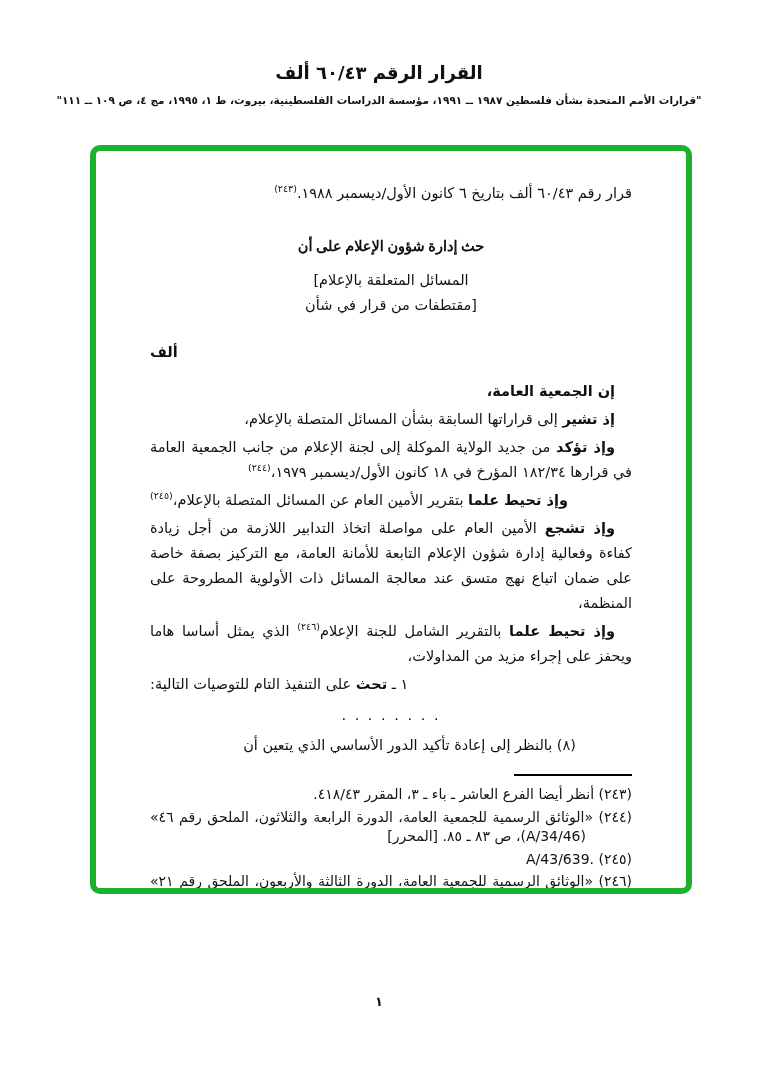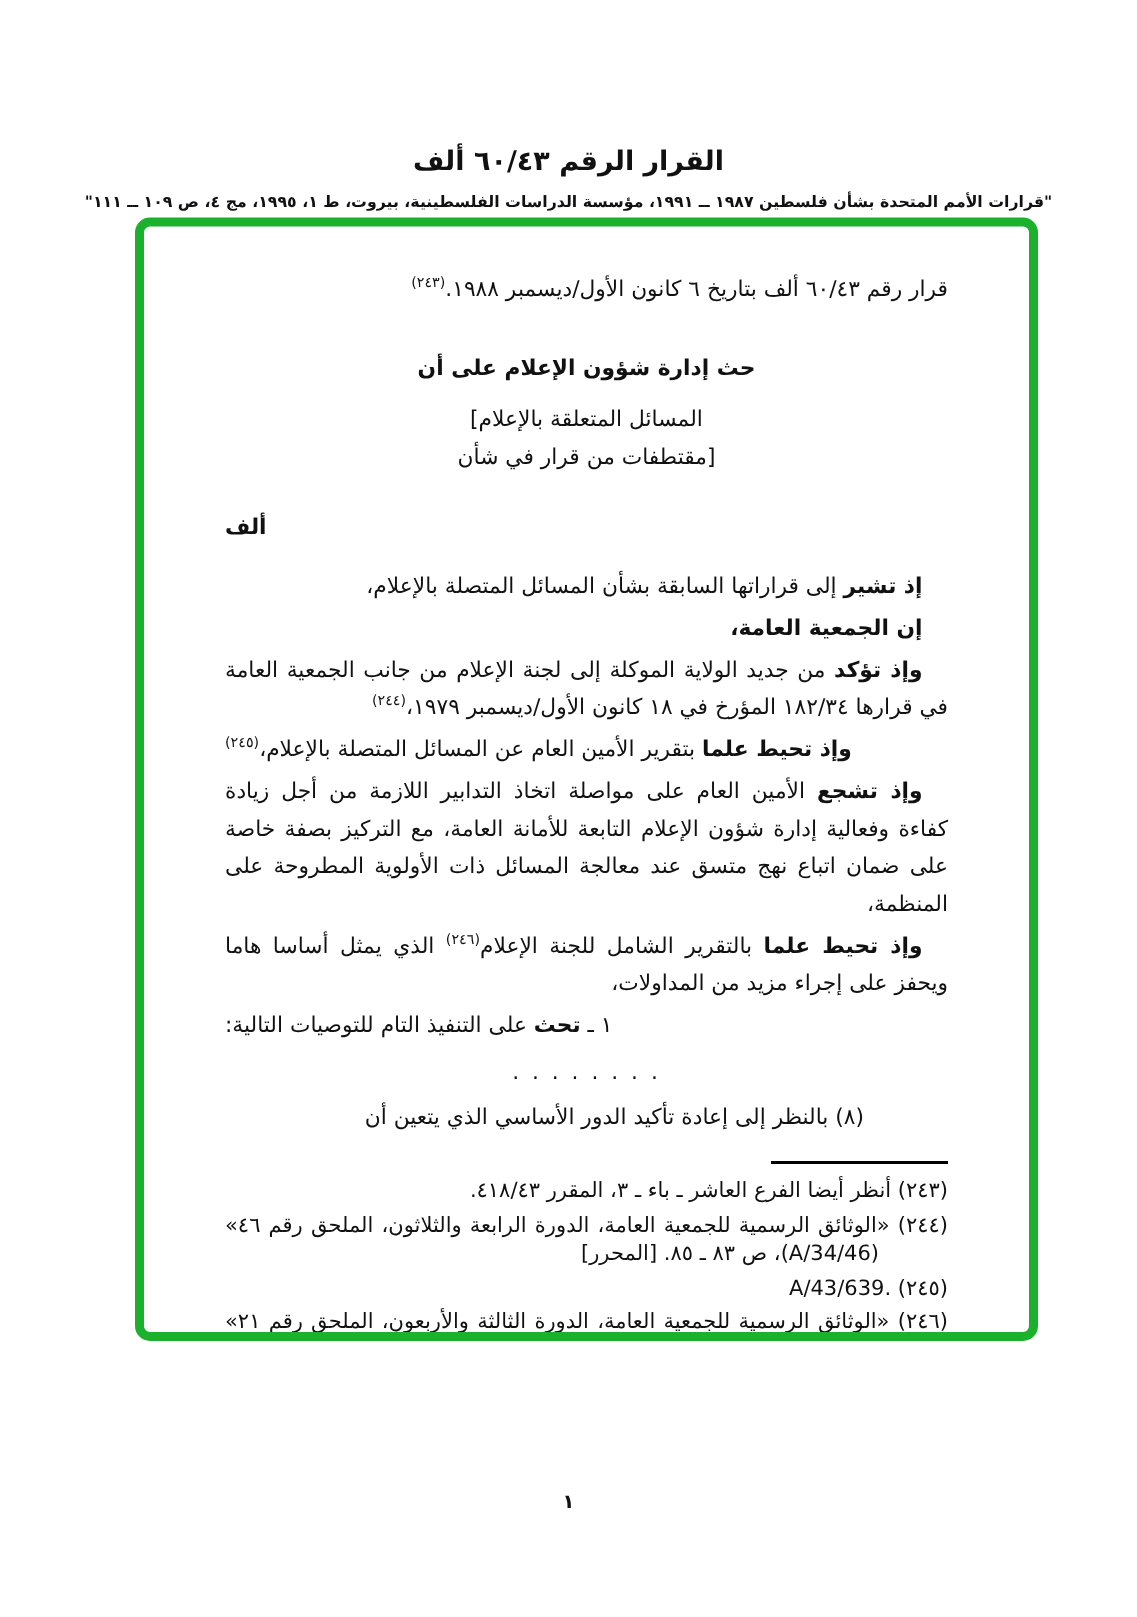--- a/index.html
+++ b/index.html
@@ -6,21 +6,21 @@
   body {
     width: 758px; height: 1078px;
     font-family: "DejaVu Sans", sans-serif;
     color: #111111;
     direction: rtl;
     overflow: hidden;
   }
   .page { position: relative; width: 758px; height: 1078px; }
 
   .res-title {
-    margin: 0; padding-top: 97px;
+    margin: 0; padding-top: 62px;
     text-align: center;
     font-size: 18px; font-weight: bold;
   }
   .source-citation {
     margin-top: 11px;
     text-align: center;
     font-size: 10.5px; font-weight: bold;
     white-space: nowrap;
   }
 
@@ -41,21 +41,21 @@
     margin: 6px 0 14px 0;
     text-align: justify;
     text-align-last: right;
   }
   sup.ref {
     font-size: 9.5px;
     line-height: 0;
     vertical-align: 6px;
   }
 
-  .subject { margin-top: 28px; text-align: center; font-weight: bold; }
+  .subject { margin-top: 28px; text-align: center; font-weight: bold; font-family: Liberation Serif, serif; }
   .excerpt { margin-top: 9px; text-align: center; }
   .alef { margin: 22px 0 14px 0; text-align: left; font-weight: bold; }
 
   p.body-par {
     margin: 0 0 3px 0;
     text-align: justify;
     text-indent: 17px;
   }
   p.last-left { text-align-last: left; }
   .b { font-weight: bold; }
@@ -113,23 +113,23 @@
       <div>حث إدارة شؤون الإعلام على أن</div>
     </div>
 
     <div class="excerpt">
       <div>المسائل المتعلقة بالإعلام]</div>
       <div>[مقتطفات من قرار في شأن</div>
     </div>
 
     <div class="alef">ألف</div>
 
+    <p class="body-par"><span class="b">إن الجمعية العامة،</span></p>
+
     <p class="body-par"><span class="b">إذ تشير</span><span> إلى قراراتها السابقة بشأن المسائل المتصلة بالإعلام،</span></p>
-
-    <p class="body-par"><span class="b">إن الجمعية العامة،</span></p>
 
     <p class="body-par"><span class="b">وإذ تؤكد</span><span> من جديد الولاية الموكلة إلى لجنة الإعلام من جانب الجمعية العامة في قرارها ١٨٢/٣٤ المؤرخ في ١٨ كانون الأول/ديسمبر ١٩٧٩،</span><sup class="ref">(٢٤٤)</sup></p>
 
     <p class="body-par last-left"><span class="b">وإذ تحيط علما</span><span> بتقرير الأمين العام عن المسائل المتصلة بالإعلام،</span><sup class="ref">(٢٤٥)</sup></p>
 
     <p class="body-par"><span class="b">وإذ تشجع</span><span> الأمين العام على مواصلة اتخاذ التدابير اللازمة من أجل زيادة كفاءة وفعالية إدارة شؤون الإعلام التابعة للأمانة العامة، مع التركيز بصفة خاصة على ضمان اتباع نهج متسق عند معالجة المسائل ذات الأولوية المطروحة على المنظمة،</span></p>
 
     <p class="body-par"><span class="b">وإذ تحيط علما</span><span> بالتقرير الشامل للجنة الإعلام</span><sup class="ref">(٢٤٦)</sup><span> الذي يمثل أساسا هاما ويحفز على إجراء مزيد من المداولات،</span></p>
 
     <p class="op-item1"><span>١ ـ </span><span class="b">تحث</span><span> على التنفيذ التام للتوصيات التالية:</span></p>

